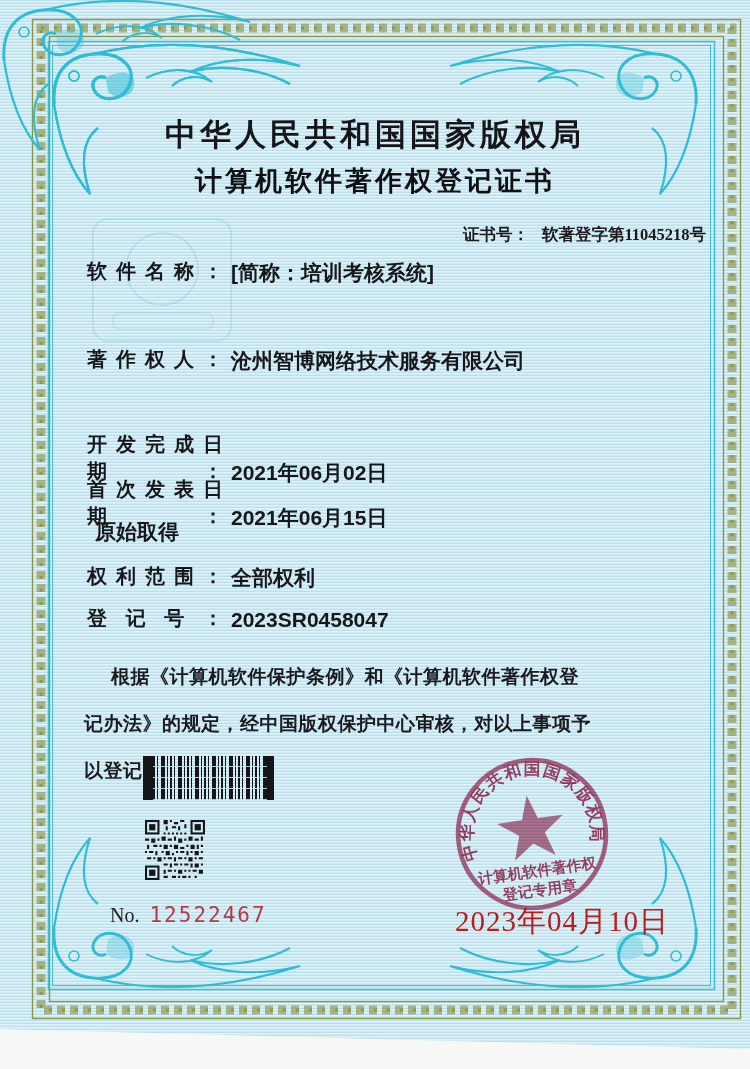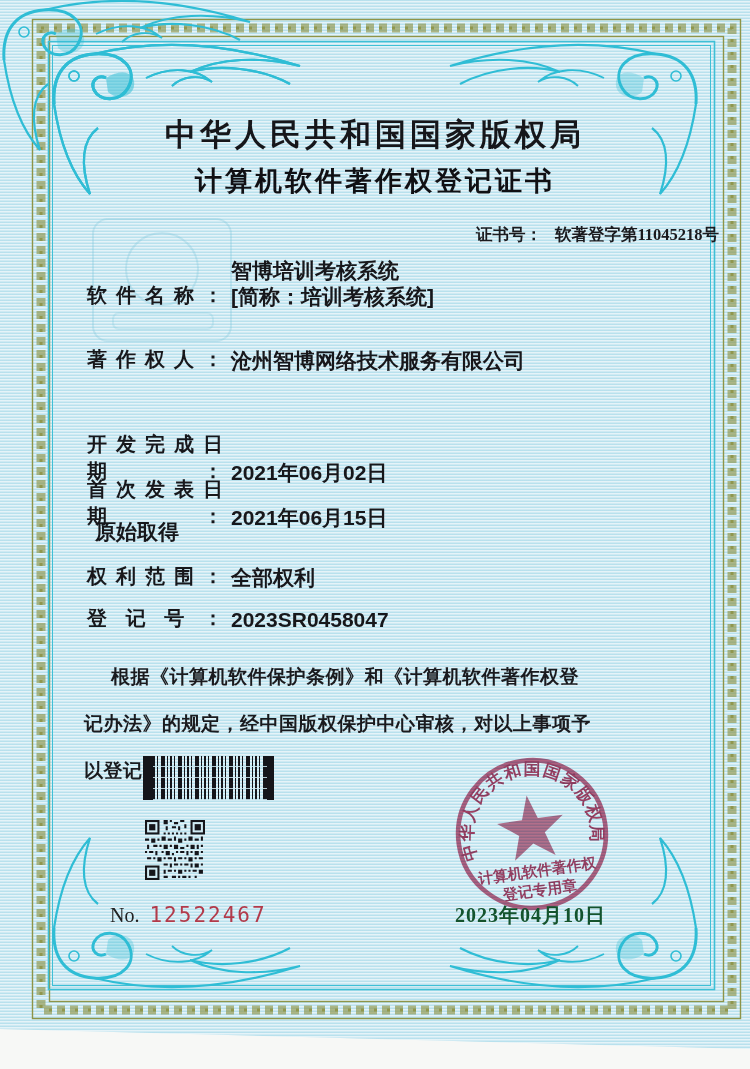--- a/index.html
+++ b/index.html
@@ -14,21 +14,21 @@
     background:
       repeating-linear-gradient(0deg, rgba(255,255,255,.45) 0 1px, rgba(150,211,228,.40) 1px 2px, rgba(207,237,245,0) 2px 3px),
       linear-gradient(#cfeaf3,#cfeaf3);
     clip-path:polygon(0 0,750px 0,750px 1049px,0 1029px);
   }
   .abs{position:absolute;}
   .center{left:0;width:750px;text-align:center;}
   .serif{font-family:"Liberation Serif","DejaVu Serif",serif;}
   .issuer{top:114px;font-size:31px;font-weight:700;letter-spacing:4px;color:#16161a;}
   .cert-title{top:163px;font-size:27px;font-weight:700;letter-spacing:3px;color:#101014;}
-  .cert-no{top:224px;left:463px;font-size:16.5px;font-weight:700;color:#1a1a1e;white-space:nowrap;margin-left:13px;}
+  .cert-no{top:224px;left:463px;font-size:16.5px;font-weight:700;color:#1a1a1e;white-space:nowrap;}
   .cert-no .val{margin-left:13px;}
   .field{position:absolute;left:87px;display:flex;align-items:flex-end;color:#17171b;}
   .flabel{
     display:inline-block;width:136px;font-size:20px;font-weight:700;
     text-align:justify;text-align-last:justify;text-justify:distribute;
     flex:0 0 136px;
   }
   .fval{margin-left:8px;font-size:21px;font-weight:700;line-height:25.5px;white-space:nowrap;}
   .statement{
     top:653px;left:84px;width:510px;
@@ -41,21 +41,21 @@
     background:
       repeating-linear-gradient(0deg, rgba(205,233,242,.85) 0 1px, rgba(205,233,242,0) 1px 11px),
       repeating-linear-gradient(90deg, #15151a 0 2px, rgba(0,0,0,0) 2px 4px, #15151a 4px 5px, rgba(0,0,0,0) 5px 8px, #15151a 8px 12px, rgba(0,0,0,0) 12px 14px, #15151a 14px 15px, rgba(0,0,0,0) 15px 17px);
   }
   .qr{left:145px;top:820px;width:60px;height:60px;}
   .serial{left:110px;top:903px;font-size:20px;color:#222;white-space:nowrap;}
   .serial .num{
     color:#b23a4a;font-family:"DejaVu Sans Mono",monospace;
     font-size:21px;letter-spacing:2px;margin-left:10px;
   }
-  .issue-date{left:455px;top:902px;font-size:20px;font-weight:700;color:#14532d;letter-spacing:1px;}
+  .issue-date{left:455px;top:902px;font-size:29px;font-weight:400;color:#b91c1c;letter-spacing:1px;}
   .seal{left:452px;top:752px;width:160px;height:160px;mix-blend-mode:multiply;opacity:.95;}
   .watermark{
     left:92px;top:218px;width:136px;height:120px;
     border:2px solid rgba(120,195,215,.38);border-radius:16px;opacity:.8;
   }
   .watermark .wm-circle{
     position:absolute;left:31px;top:12px;width:70px;height:70px;border-radius:50%;
     border:2px solid rgba(120,195,215,.38);
   }
   .watermark .wm-base{
@@ -113,21 +113,20 @@
 
 <div class="abs center serif issuer">中华人民共和国国家版权局</div>
 <div class="abs center serif cert-title">计算机软件著作权登记证书</div>
 <div class="abs serif cert-no">
   <span>证书号：</span><span class="val">软著登字第11045218号</span>
 </div>
 
 <div class="field" style="top:258px">
   <span class="flabel">软件名称：</span>
   <span class="fval">
-    <div>智博培训考核系统</div>
     <div>[简称：培训考核系统]</div>
   </span>
 </div>
 <div class="field" style="top:346px">
   <span class="flabel">著作权人：</span>
   <span class="fval">沧州智博网络技术服务有限公司</span>
 </div>
 <div class="field" style="top:431px">
   <span class="flabel">开发完成日期：</span>
   <span class="fval">2021年06月02日</span>

